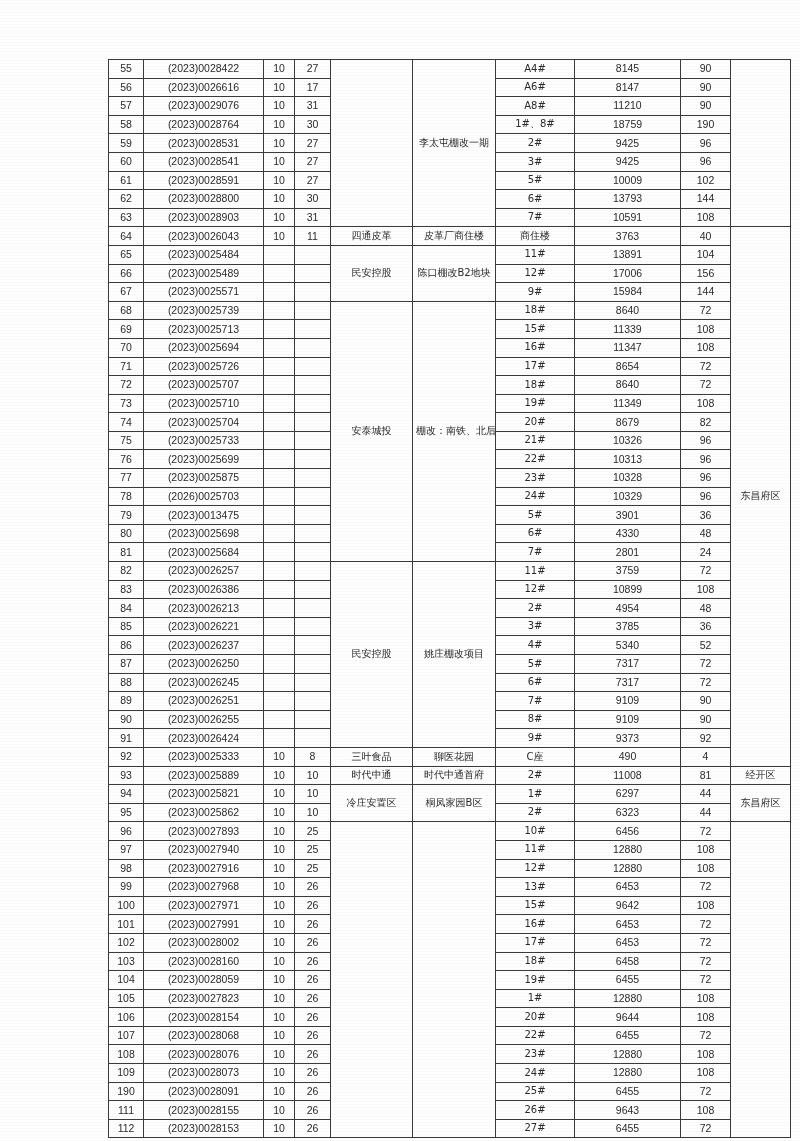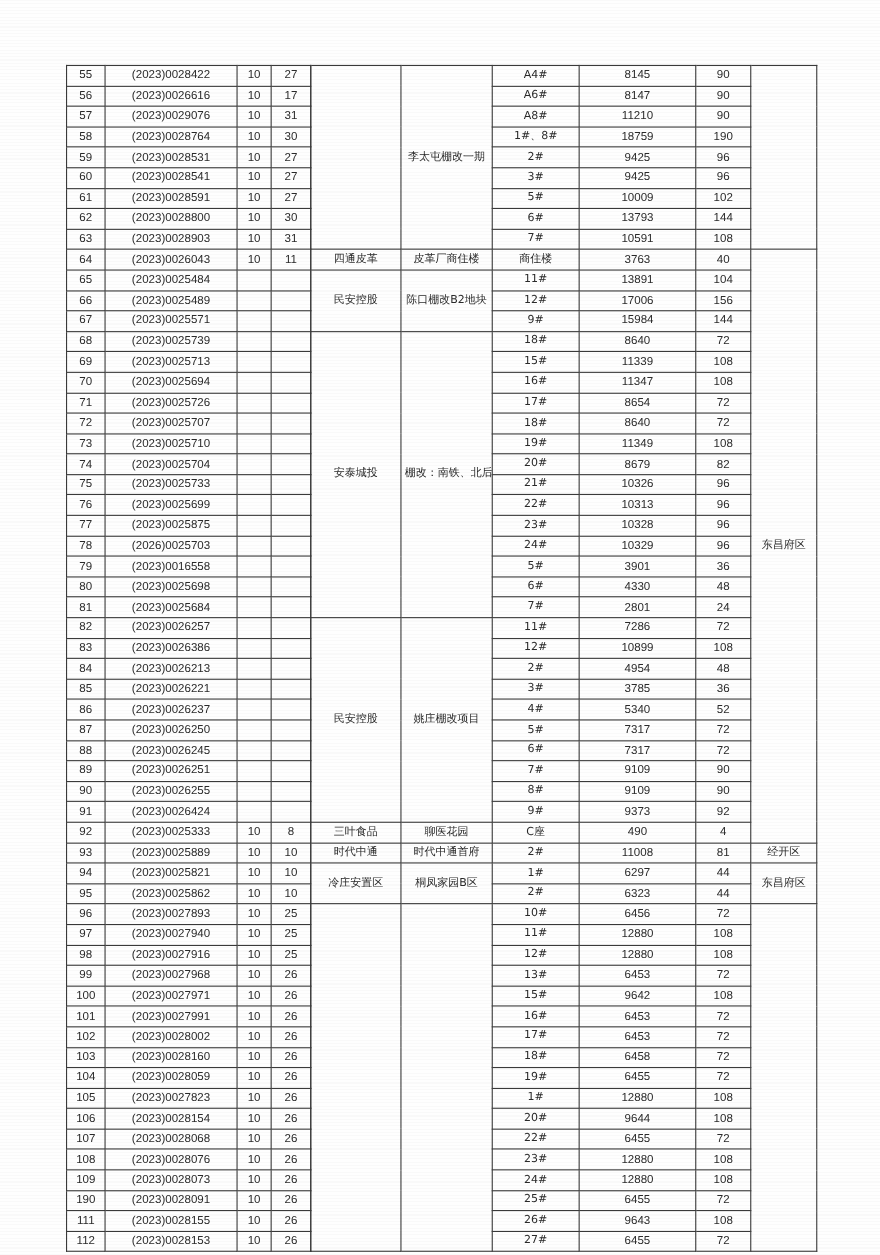--- a/index.html
+++ b/index.html
@@ -31,20 +31,21 @@
     top: 59px;
     width: 682px;
   }
 
   table.grid {
     border-collapse: collapse;
     table-layout: fixed;
     width: 682px;
     font-size: 10.5px;
     line-height: 1.05;
+    margin-left: 48px;
   }
   table.grid td {
     border: 1px solid #3a3a3a;
     height: 17.6px;
     padding: 0 3px;
     text-align: center;
     vertical-align: middle;
     white-space: nowrap;
     overflow: hidden;
     color: #2a2a2a;
@@ -364,21 +365,21 @@
             <td>(2026)0025703</td>
             <td></td>
             <td></td>
             <td class="gutter"></td>
             <td class="cn">24#</td>
             <td class="num">10329</td>
             <td class="num">96</td>
           </tr>
           <tr>
             <td>79</td>
-            <td>(2023)0016558</td>
+            <td>(2023)0013475</td>
             <td></td>
             <td></td>
             <td class="gutter"></td>
             <td class="cn">5#</td>
             <td class="num">3901</td>
             <td class="num">36</td>
           </tr>
           <tr>
             <td>80</td>
             <td>(2023)0025698</td>
@@ -401,21 +402,21 @@
           </tr>
           <tr>
             <td>82</td>
             <td>(2023)0026257</td>
             <td></td>
             <td></td>
             <td class="gutter"></td>
             <td class="cn" rowspan="10">民安控股</td>
             <td class="cn" rowspan="10">姚庄棚改项目</td>
             <td class="cn">11#</td>
-            <td class="num">7286</td>
+            <td class="num">3759</td>
             <td class="num">72</td>
           </tr>
           <tr>
             <td>83</td>
             <td>(2023)0026386</td>
             <td></td>
             <td></td>
             <td class="gutter"></td>
             <td class="cn">12#</td>
             <td class="num">10899</td>

